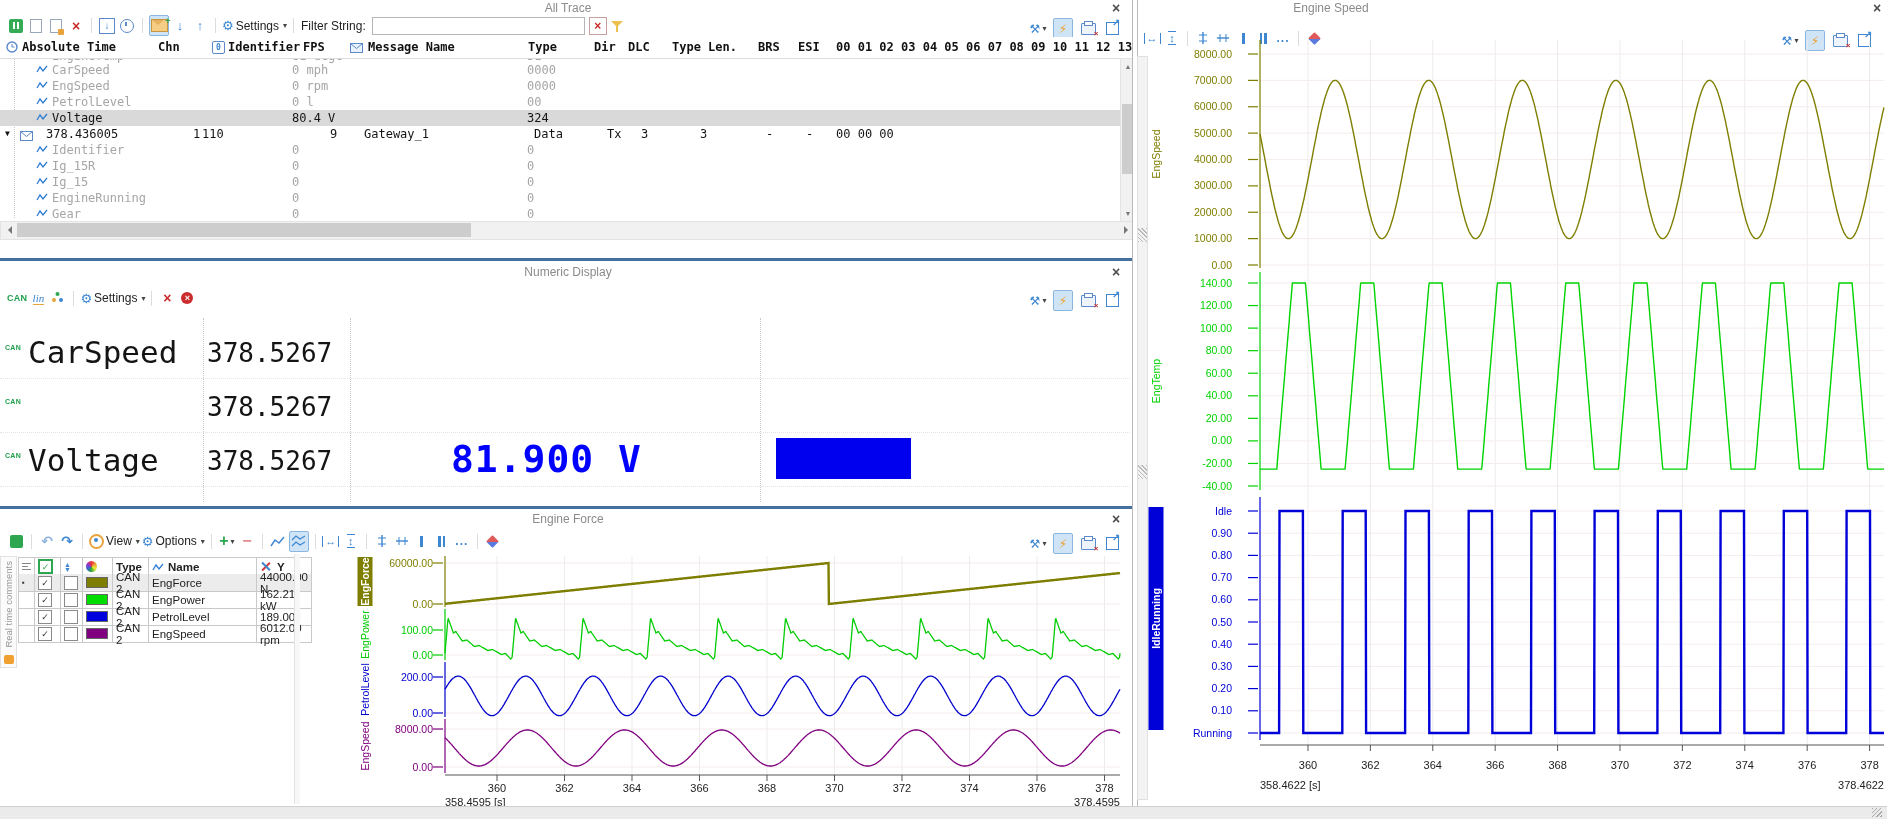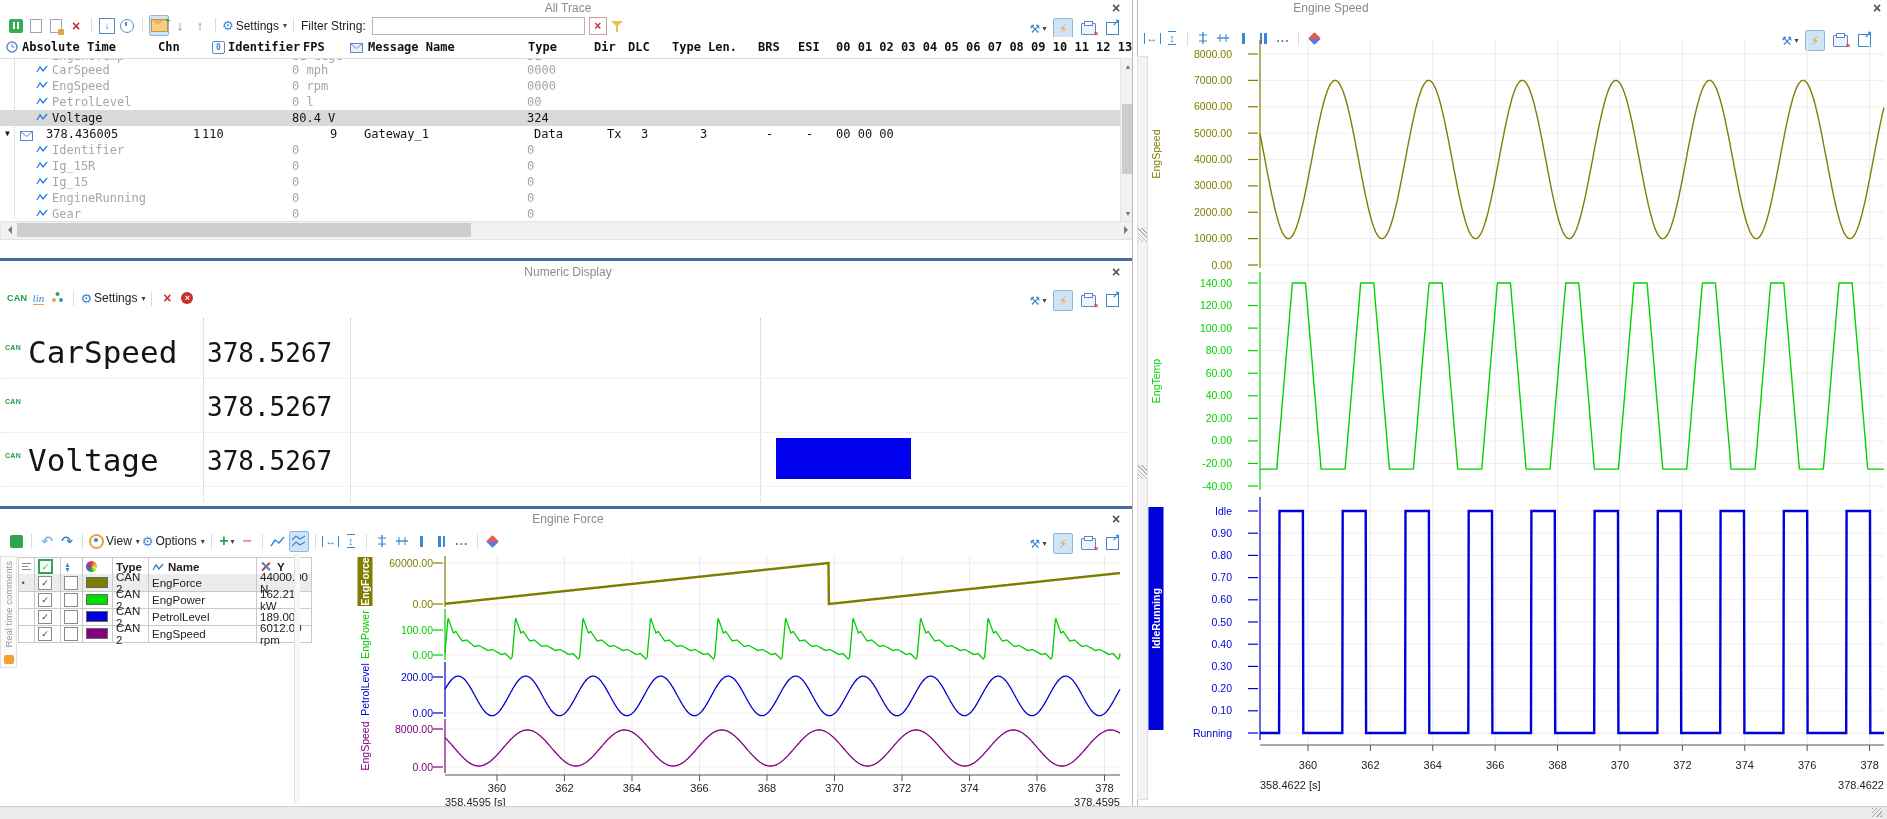--- a/index.html
+++ b/index.html
@@ -403,20 +403,21 @@
       <span class="nd-ts">378.5267</span>
     </div>
     <div class="nd-row" style="top:117px;">
       <span class="nd-can canlogo" style="font-size:7px;">CAN</span>
       <span class="nd-ts">378.5267</span>
     </div>
     <div class="nd-row" style="top:171px;">
       <span class="nd-can canlogo" style="font-size:7px;">CAN</span>
       <span class="nd-name">Voltage</span>
       <span class="nd-ts">378.5267</span>
+      <span class="nd-val" style="color: rgb(0, 0, 255);">81.900 V</span>
       <span class="abs" style="left: 776px; top: 6px; height: 41px; background-color: rgb(0, 0, 238); width: 135px;"></span>
     </div>
   </div>
 
   <div class="hsplit" style="top:506px;"></div>
 
   <div class="abs" style="left:0;top:509px;width:1136px;height:297px;">
     <div class="abs titlebar" style="left:0;top:3px;width:1136px;">
       <div class="title-text">Engine Force</div>
       <div class="abs closex" style="left:1108px;top:0;">×</div>

